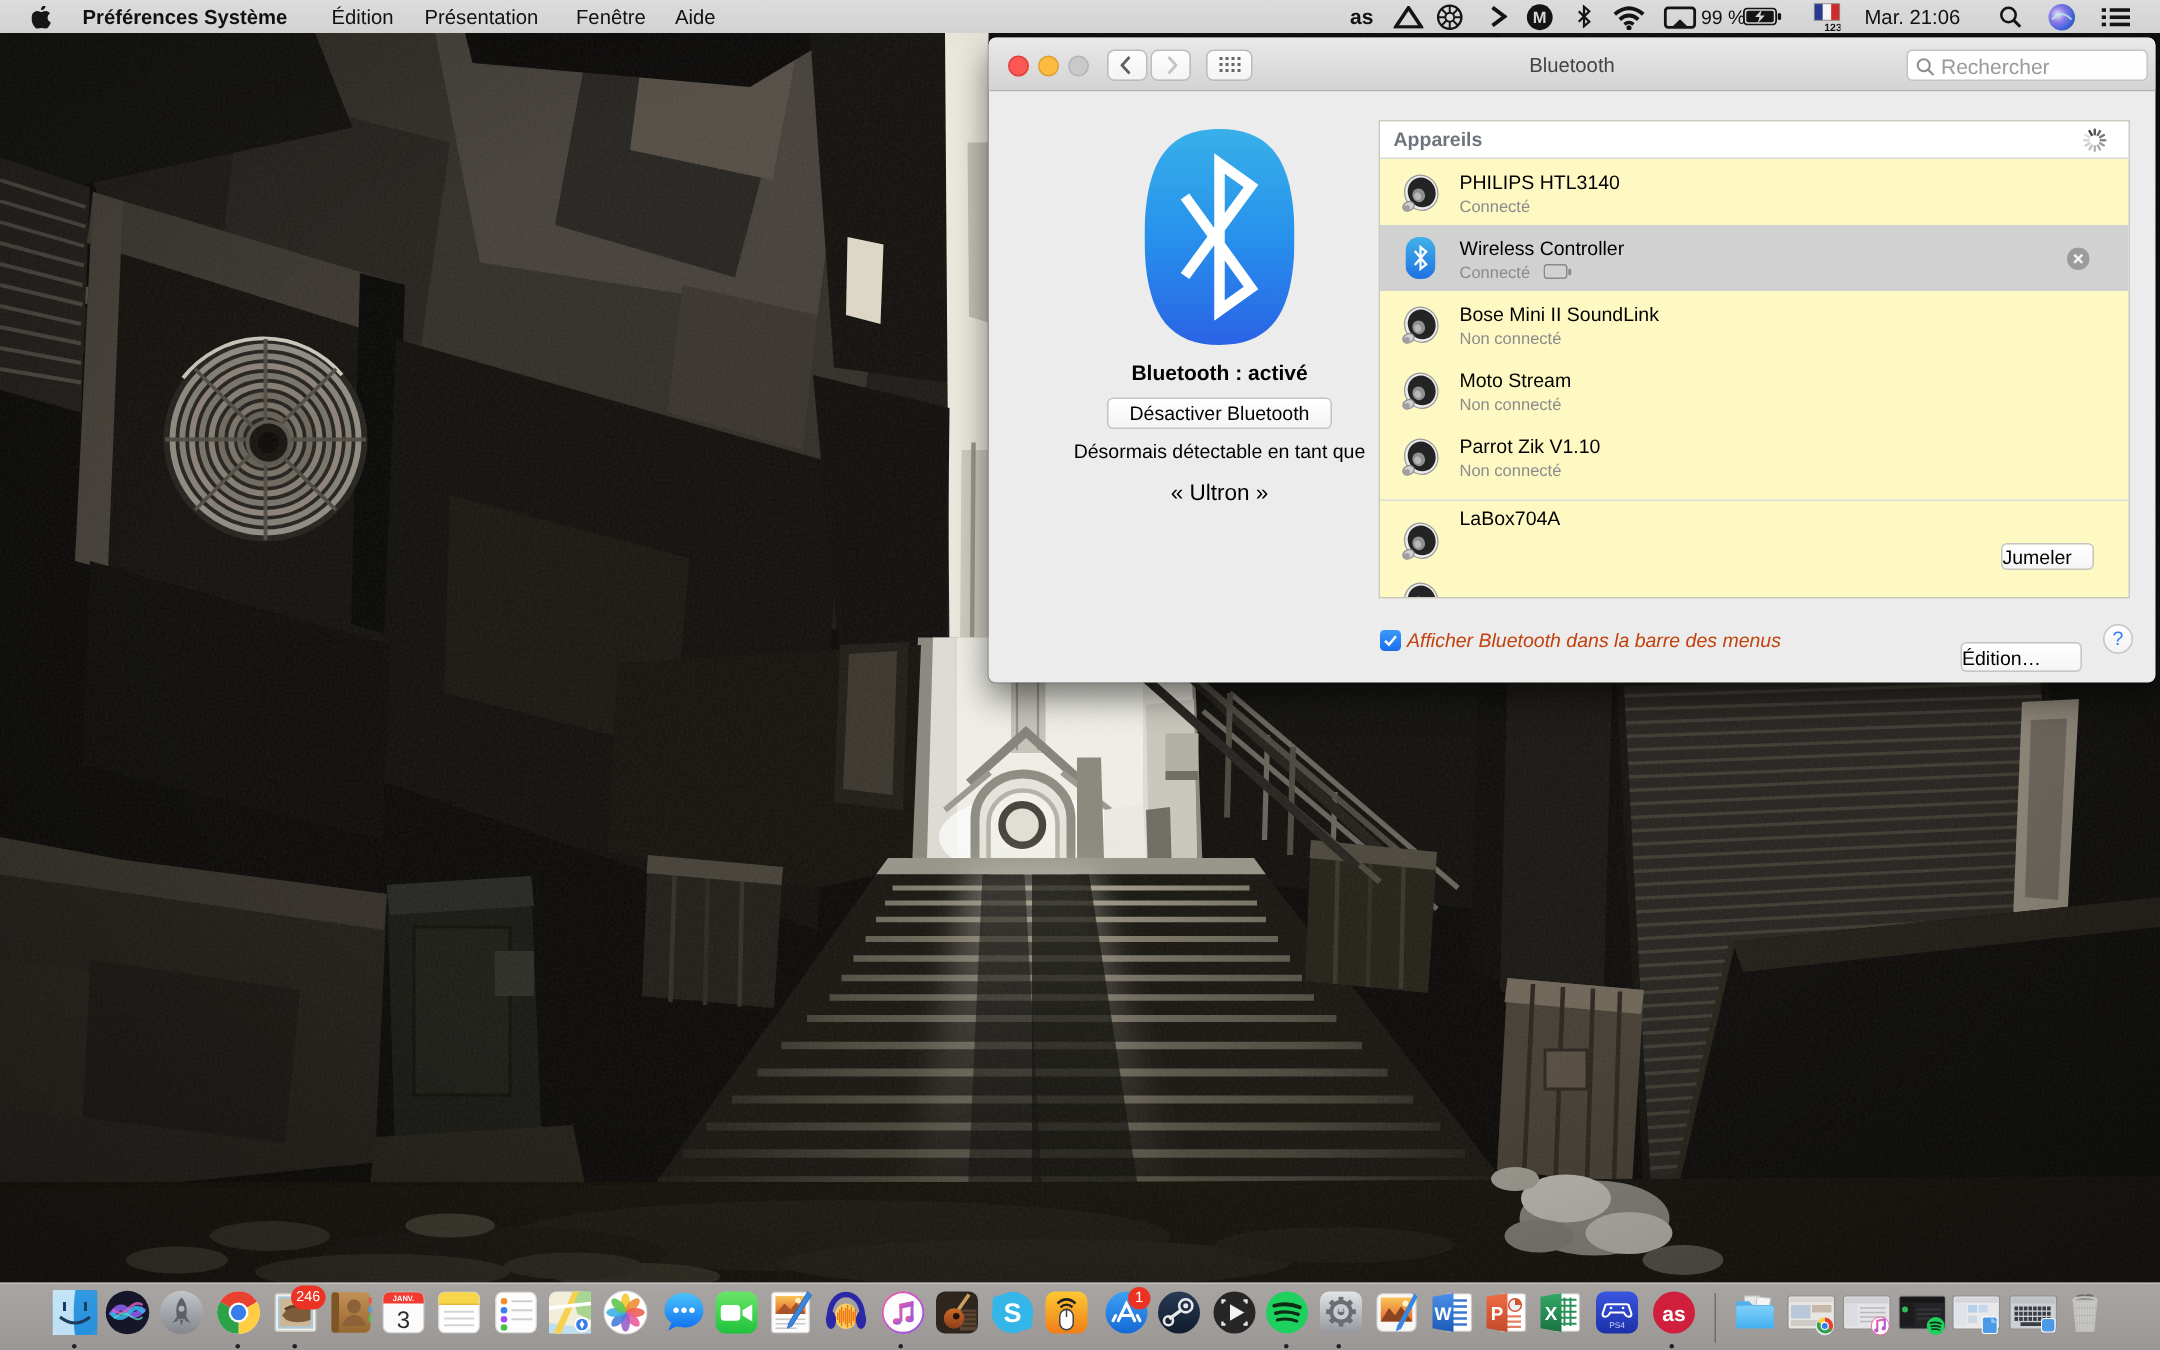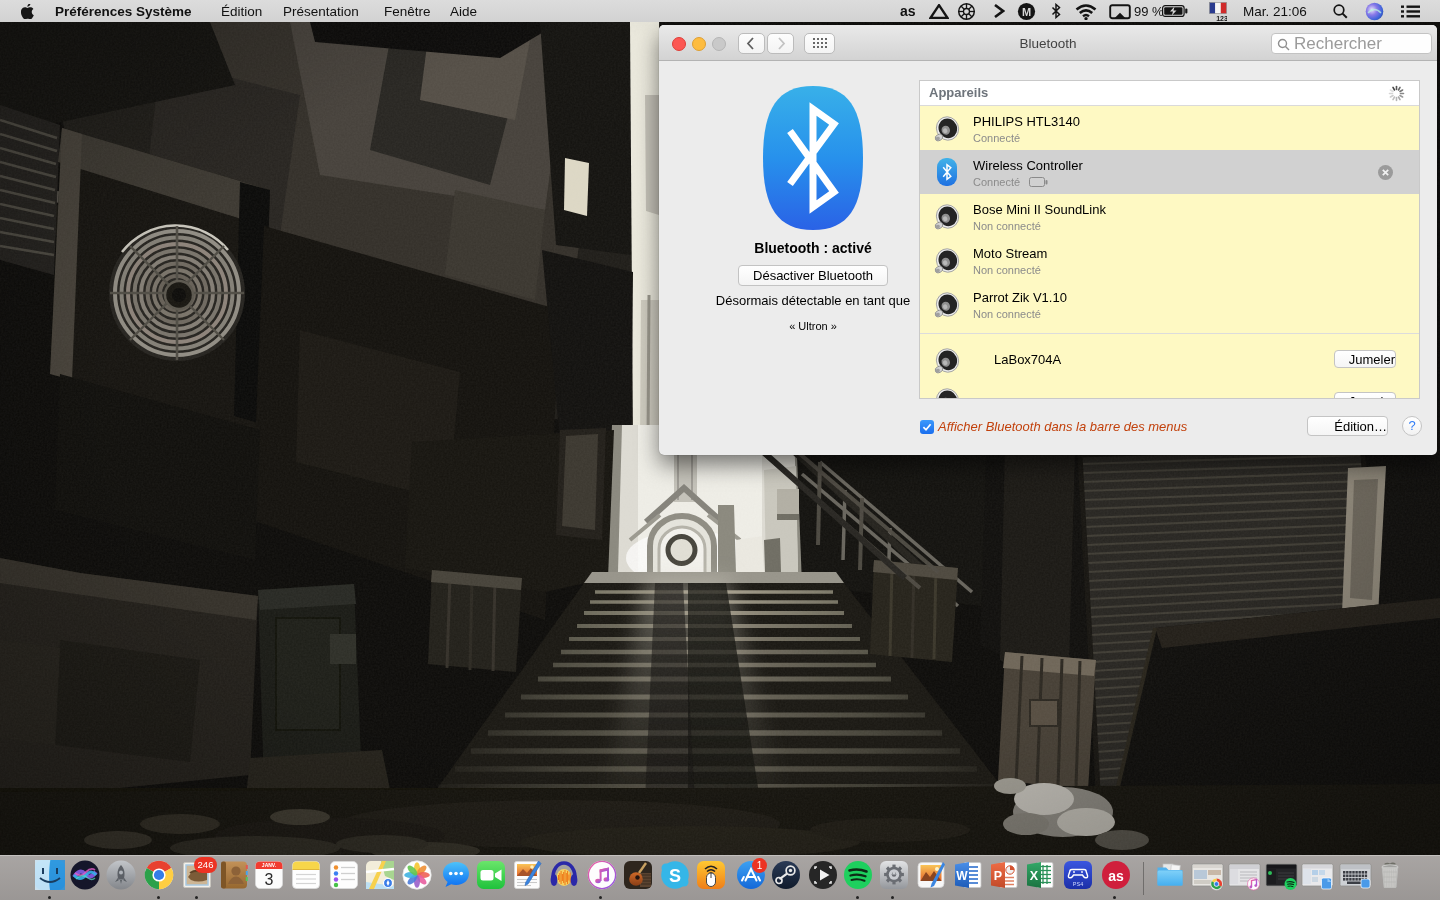--- a/index.html
+++ b/index.html
@@ -20,38 +20,38 @@
     border-radius:5px 5px 0 0;
     background:linear-gradient(#e9e9e9,#d3d3d3);
     border-bottom:1px solid #b3b3b3;box-sizing:border-box;}
   .tl{position:absolute;top:37px;width:12px;height:12px;border-radius:50%;}
   #tb-title{position:absolute;left:0;right:0;top:0;height:36px;text-align:center;
     line-height:37px;font-size:13.5px;color:#434343;}
   .toolbtn{position:absolute;top:8px;height:21px;box-sizing:border-box;
     background:linear-gradient(#fdfdfd,#f3f3f3);border:1px solid #bcbcbc;border-radius:5px;}
   #searchf{position:absolute;left:612px;top:8px;width:161px;height:21px;box-sizing:border-box;
     background:#fefefe;border:1px solid #c3c3c3;border-radius:4px;color:#9a9a9a;
-    font-size:17px;line-height:20px;}
+    font-size:14px;line-height:20px;}
   
   #leftcol{position:absolute;left:0;top:36px;width:308px;text-align:center;color:#000;}
   #btbtn{display:inline-block;margin-top:0;background:linear-gradient(#fff,#f4f4f4);
     border:1px solid #c3c3c3;border-radius:4px;font-size:13px;height:19px;line-height:19px;
     padding:0 14px;}
   
   #panel{position:absolute;left:260px;top:55px;width:501px;height:319px;background:#fef9c3;
     border:1px solid #c9c9c9;box-sizing:border-box;overflow:hidden;}
   #phead{position:absolute;left:0;top:0;width:100%;height:25px;background:#fff;
     border-bottom:1px solid #dadada;box-sizing:border-box;}
   #phead span{position:absolute;left:9px;top:4px;font-size:13px;font-weight:bold;color:#6e747b;}
   .row{position:absolute;left:0;width:100%;height:44px;}
   .rowtitle{position:absolute;left:53px;top:8px;font-size:13px;color:#000;}
   .rowsub{position:absolute;left:53px;top:26px;font-size:11px;color:#8b8b8b;}
   .spk{position:absolute;left:13px;top:10px;}
   .smallbtn{position:absolute;box-sizing:border-box;background:linear-gradient(#fff,#f5f5f5);
-    border:1px solid #c4c4c4;border-radius:4px;font-size:13px;text-align:right;color:#000;}
+    border:1px solid #c4c4c4;border-radius:4px;font-size:13px;text-align:left;color:#000;margin-top:12px;}
   #checkrow{position:absolute;left:261px;top:394px;font-size:13px;color:#c2410c;font-style:italic;}
   
   #dock{position:absolute;left:0;top:855px;width:1440px;height:45px;
     background:linear-gradient(rgba(180,176,174,.93),rgba(165,161,159,.93));
     border-top:1px solid rgba(230,228,226,.55);box-sizing:border-box;z-index:60;}
   .dk{position:absolute;top:4px;width:30px;height:30px;}
   .dot{position:absolute;top:40px;width:3px;height:3px;border-radius:50%;background:#222;}
   .badge{position:absolute;background:#ec3323;border-radius:9px;color:#fff;
     font-size:9px;text-align:center;line-height:15px;z-index:5;}
 </style>
@@ -499,21 +499,21 @@
             <stop offset="0.5" stop-color="#2791ec"></stop>
             <stop offset="1" stop-color="#2a62e6"></stop>
       </linearGradient>
         </defs>
       <path d="M50,0 C85,0 100,22 100,72 C100,122 85,144 50,144 C15,144 0,122 0,72 C0,22 15,0 50,0 Z" fill="url(#btg)"></path>
       <path d="M27 45 L71 106 L50 121 L50 23 L71 38 L27 98" fill="none" stroke="#fff" stroke-width="7" stroke-linejoin="miter"></path>
     </svg>
     <div style="position:absolute;left:0;width:100%;top:179px;font-size:14px;font-weight:bold;">Bluetooth : activé</div>
     <div style="position:absolute;left:0;width:100%;top:204px;"><span id="btbtn">Désactiver Bluetooth</span></div>
     <div style="position:absolute;left:0;width:100%;top:232px;font-size:13px;">Désormais détectable en tant que</div>
-    <div style="position:absolute;left:0;width:100%;top:259px;font-size:11px;">« Ultron »</div>
+    <div style="position:absolute;left:0;width:100%;top:259px;font-size:15px;">« Ultron »</div>
   </div>
 
   <div id="panel">
     <div id="phead">
         <span>Appareils</span>
       <svg style="position:absolute;right:14px;top:4px" width="17" height="17" viewBox="0 0 17 17">
         <g stroke="#9a9a9a" stroke-width="1.6" stroke-linecap="round">
           <line x1="8.5" y1="1.5" x2="8.5" y2="4.5" stroke="#555"></line>
           <line x1="12" y1="2.4" x2="10.5" y2="5" stroke="#666"></line>
           <line x1="14.6" y1="5" x2="12" y2="6.5" stroke="#777"></line>
@@ -580,21 +580,21 @@
           <use href="#spkr"></use>
         </svg>
       <div class="rowtitle">Parrot Zik V1.10</div>
       <div class="rowsub">Non connecté</div>
     </div>
     <div style="position:absolute;left:0;top:252px;width:100%;height:1px;background:#dcdcdc;"></div>
     <div class="row" style="top:253px;">
       <svg class="spk" style="top:14px" width="28" height="28" viewBox="0 0 28 28">
           <use href="#spkr"></use>
         </svg>
-      <div class="rowtitle" style="top:18px;margin-left:21px;">LaBox704A</div>
+      <div class="rowtitle" style="top:4px;">LaBox704A</div>
       <div class="smallbtn" style="right:23px;top:16px;width:62px;height:18px;line-height:17px;">Jumeler</div>
     </div>
     <div class="row" style="top:297px;">
       <svg class="spk" style="top:10px" width="28" height="28" viewBox="0 0 28 28">
           <use href="#spkr"></use>
         </svg>
       <div class="smallbtn" style="right:23px;top:14px;width:62px;height:19px;line-height:18px;">Jumeler</div>
     </div>
   </div>
 

